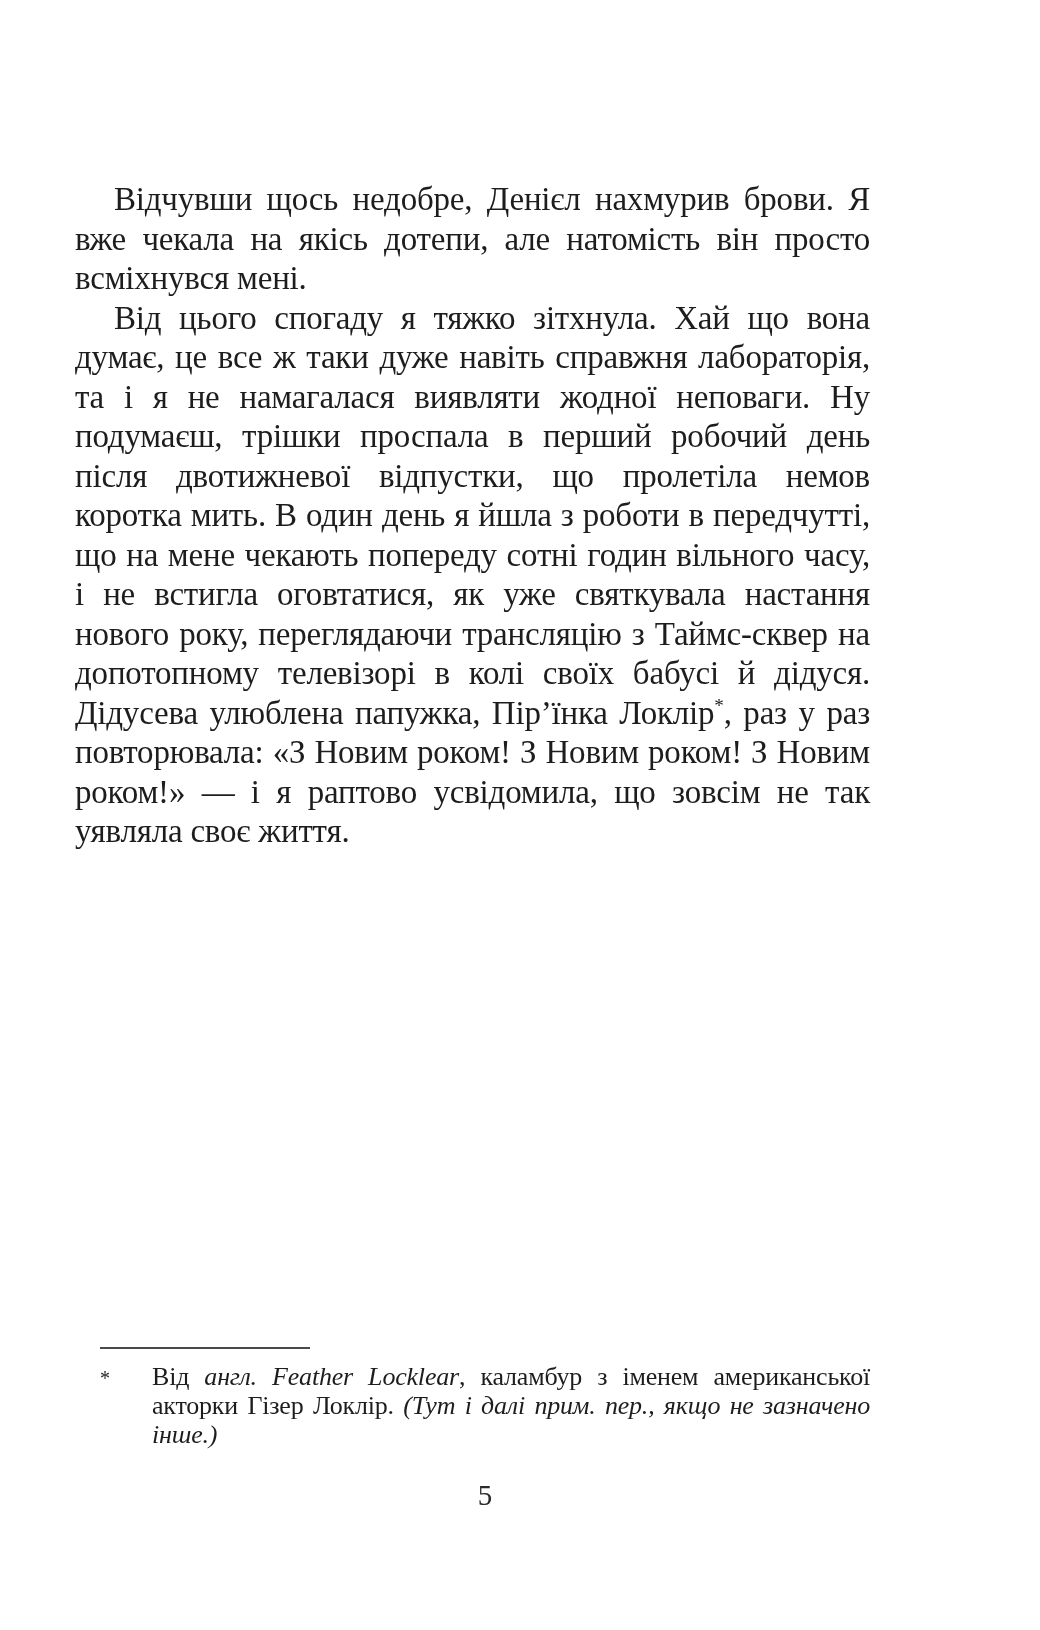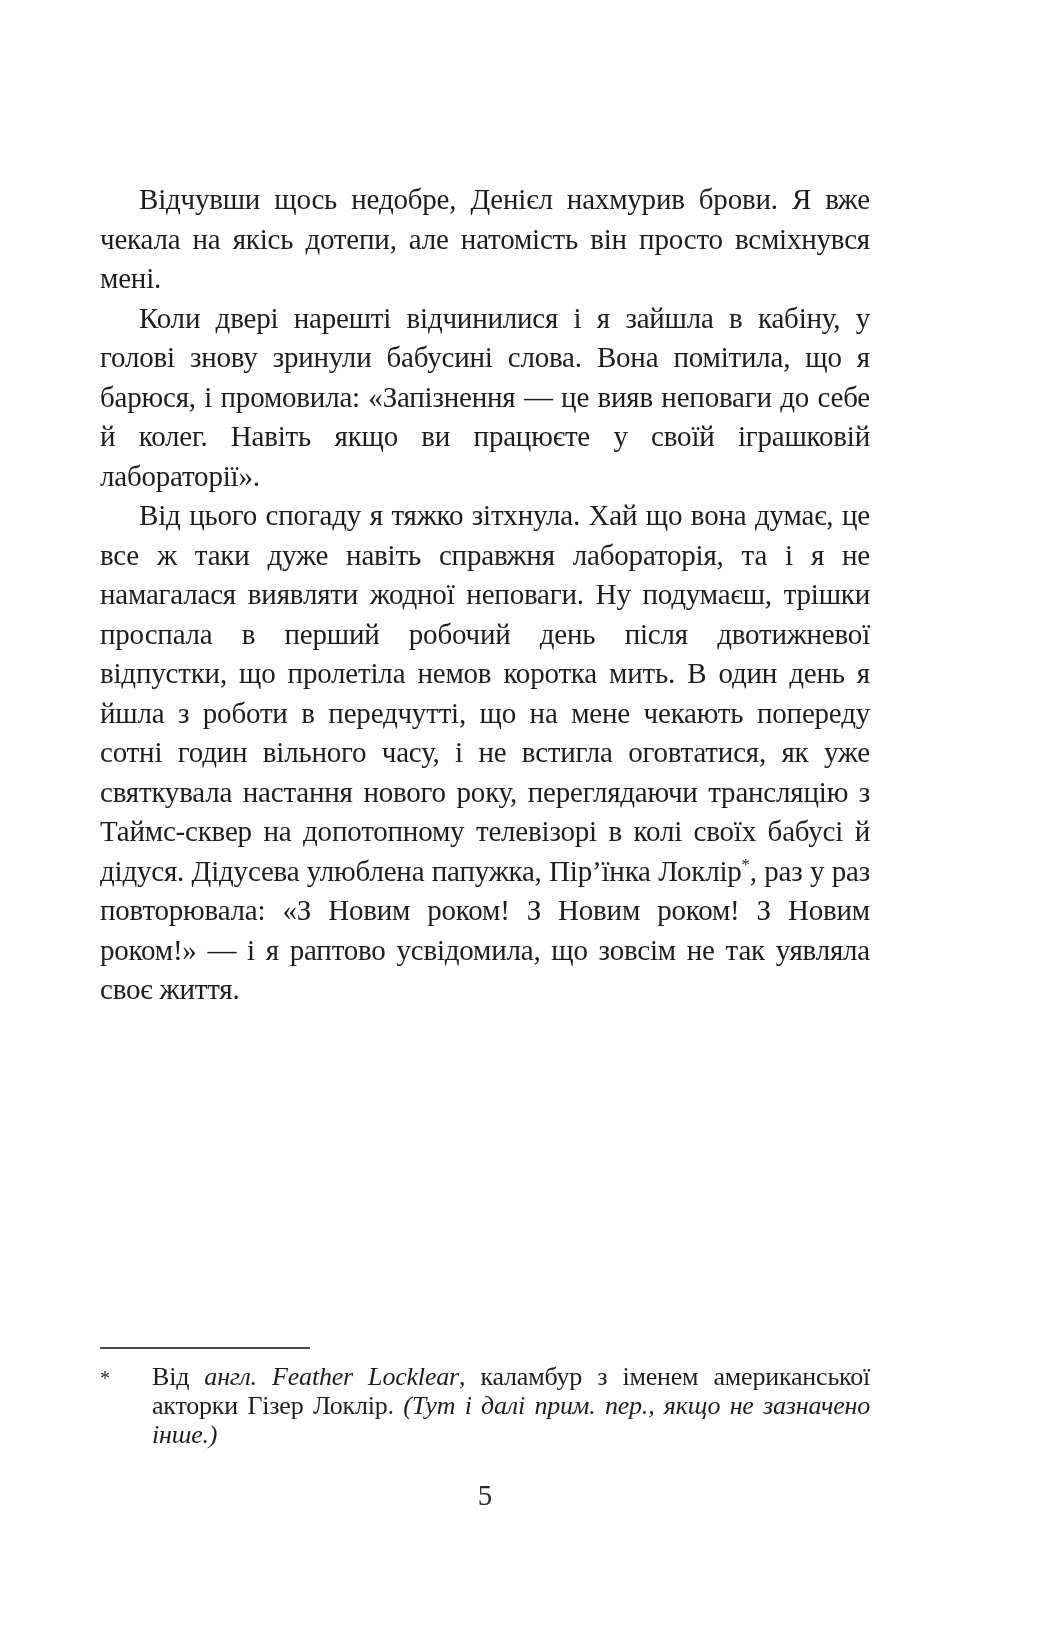--- a/index.html
+++ b/index.html
@@ -13,22 +13,22 @@
     height: 1630px;
     background: #ffffff;
     color: #1d1d1d;
     font-family: "Liberation Serif", "DejaVu Serif", serif;
     display: flex;
     flex-direction: column;
     overflow: hidden;
     box-sizing: border-box;
   }
   .text-block {
-    margin: 180px 170px 0 100px;
-    font-size: 29px;
+    margin: 180px 170px 0 75px;
+    font-size: 33px;
     line-height: 39.5px;
     text-align: justify;
     letter-spacing: -0.2px;
   }
   .text-block p {
     margin: 0;
     text-indent: 39px;
   }
   .fn-ref {
     font-size: 0.58em;
@@ -71,21 +71,20 @@
     color: #2a2a2a;
   }
 </style>
 </head>
 <body>
 
 <div class="page">
 
   <div class="text-block">
     <p>Відчувши щось недобре, Денієл нахмурив брови. Я вже чекала на якісь дотепи, але натомість він просто всміхнувся мені.</p>
-    <p>Коли двері нарешті відчинилися і я зайшла в кабіну, у голові знову зринули бабусині слова. Вона помітила, що я барюся, і промовила: «Запізнення — це вияв неповаги до себе й колег. Навіть якщо ви працюєте у своїй іграшковій лабораторії».</p>
     <p><span>Від цього спогаду я тяжко зітхнула. Хай що вона думає, це все ж таки дуже навіть справжня лабораторія, та і я не намагалася виявляти жодної неповаги. Ну подумаєш, трішки проспала в перший робочий день після двотижневої відпустки, що пролетіла немов коротка мить. В один день я йшла з роботи в передчутті, що на мене чекають попереду сотні годин вільного часу, і не встигла оговтатися, як уже святкувала настання нового року, переглядаючи трансляцію з Таймс-сквер на допотопному телевізорі в колі своїх бабусі й дідуся. Дідусева улюблена папужка, Пір’їнка Локлір</span><sup class="fn-ref">*</sup><span>, раз у раз повторювала: «З Новим роком! З Новим роком! З Новим роком!» — і я раптово усвідомила, що зовсім не так уявляла своє життя.</span></p>
   </div>
 
   <div class="footnote-block">
     <div class="footnote-rule"></div>
     <div class="footnote">
       <span class="fn-marker">*</span>
       <span class="fn-text"><span>Від </span><i>англ. Feather Locklear</i><span>, каламбур з іменем американської акторки Гізер Локлір. </span><i>(Тут і далі прим. пер., якщо не зазначено інше.)</i></span>
     </div>
   </div>

